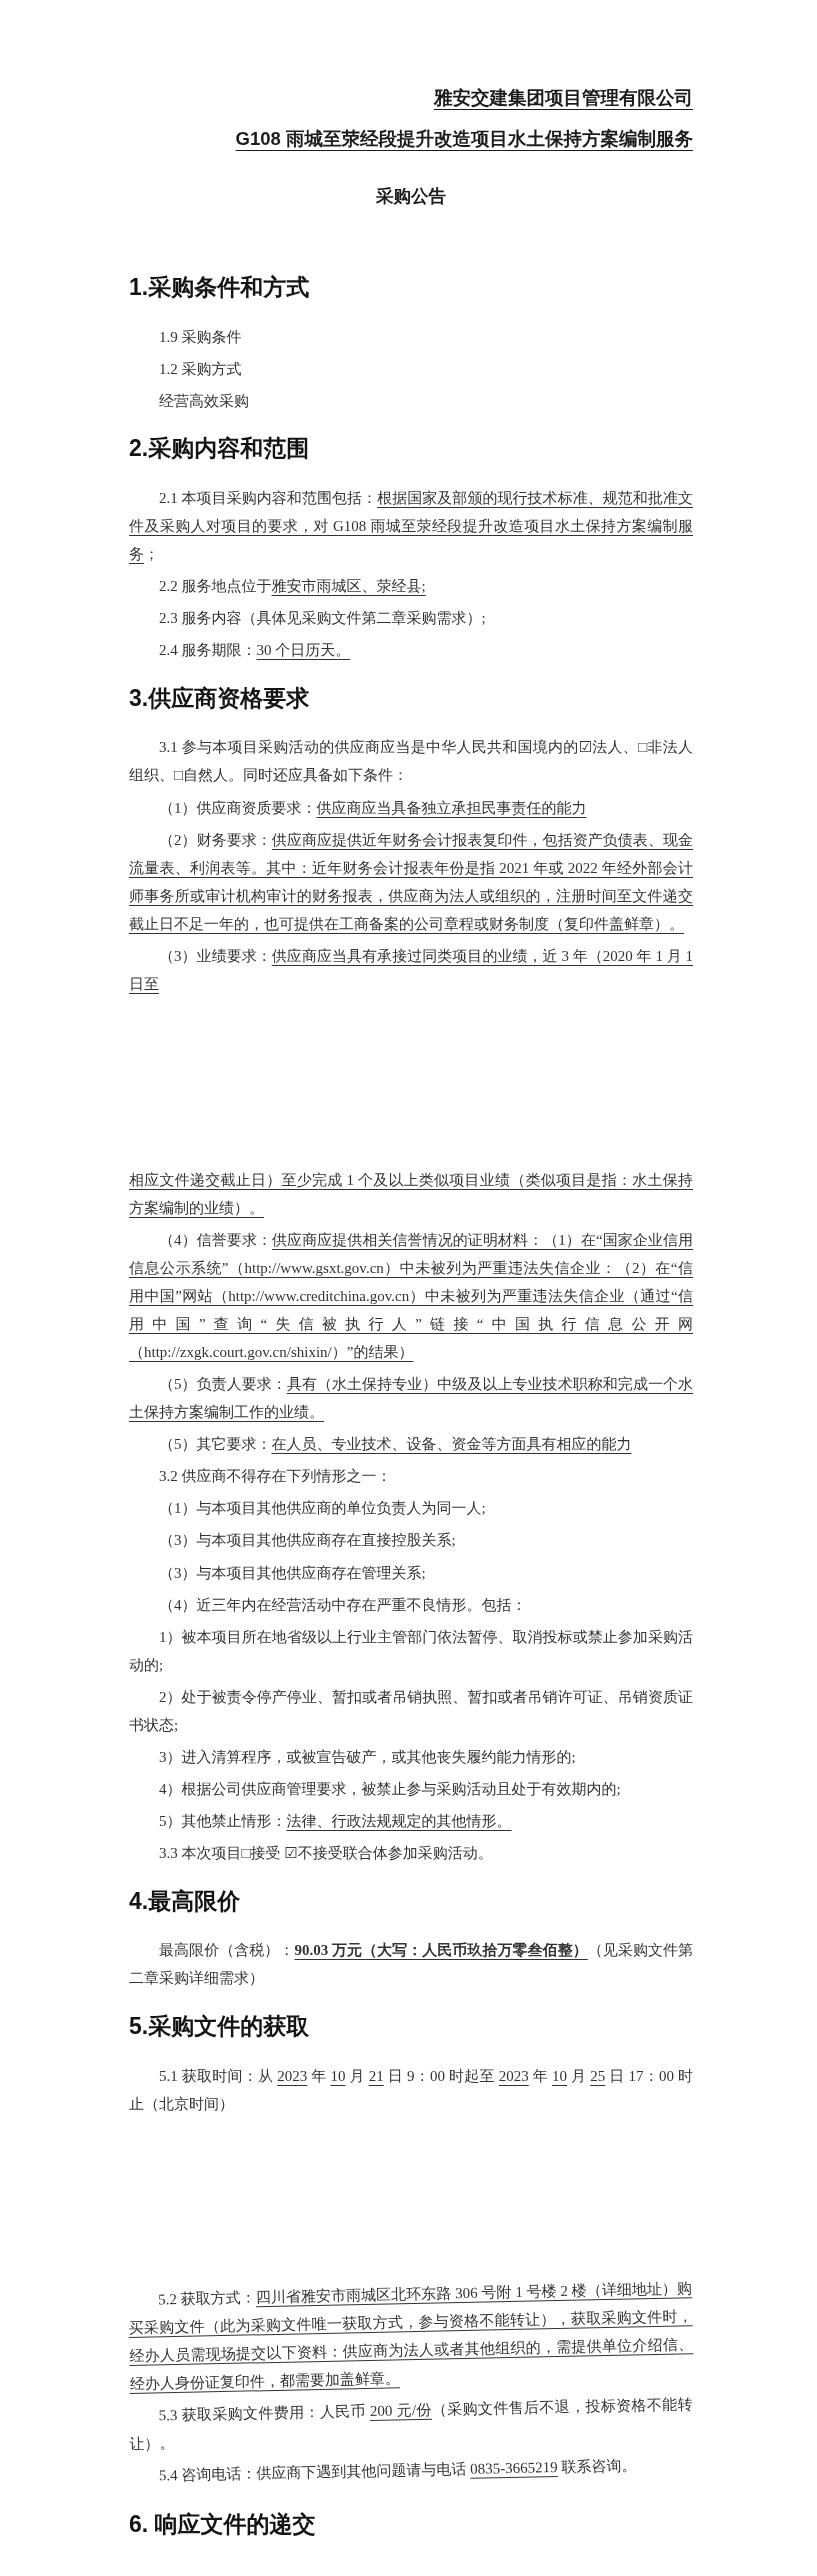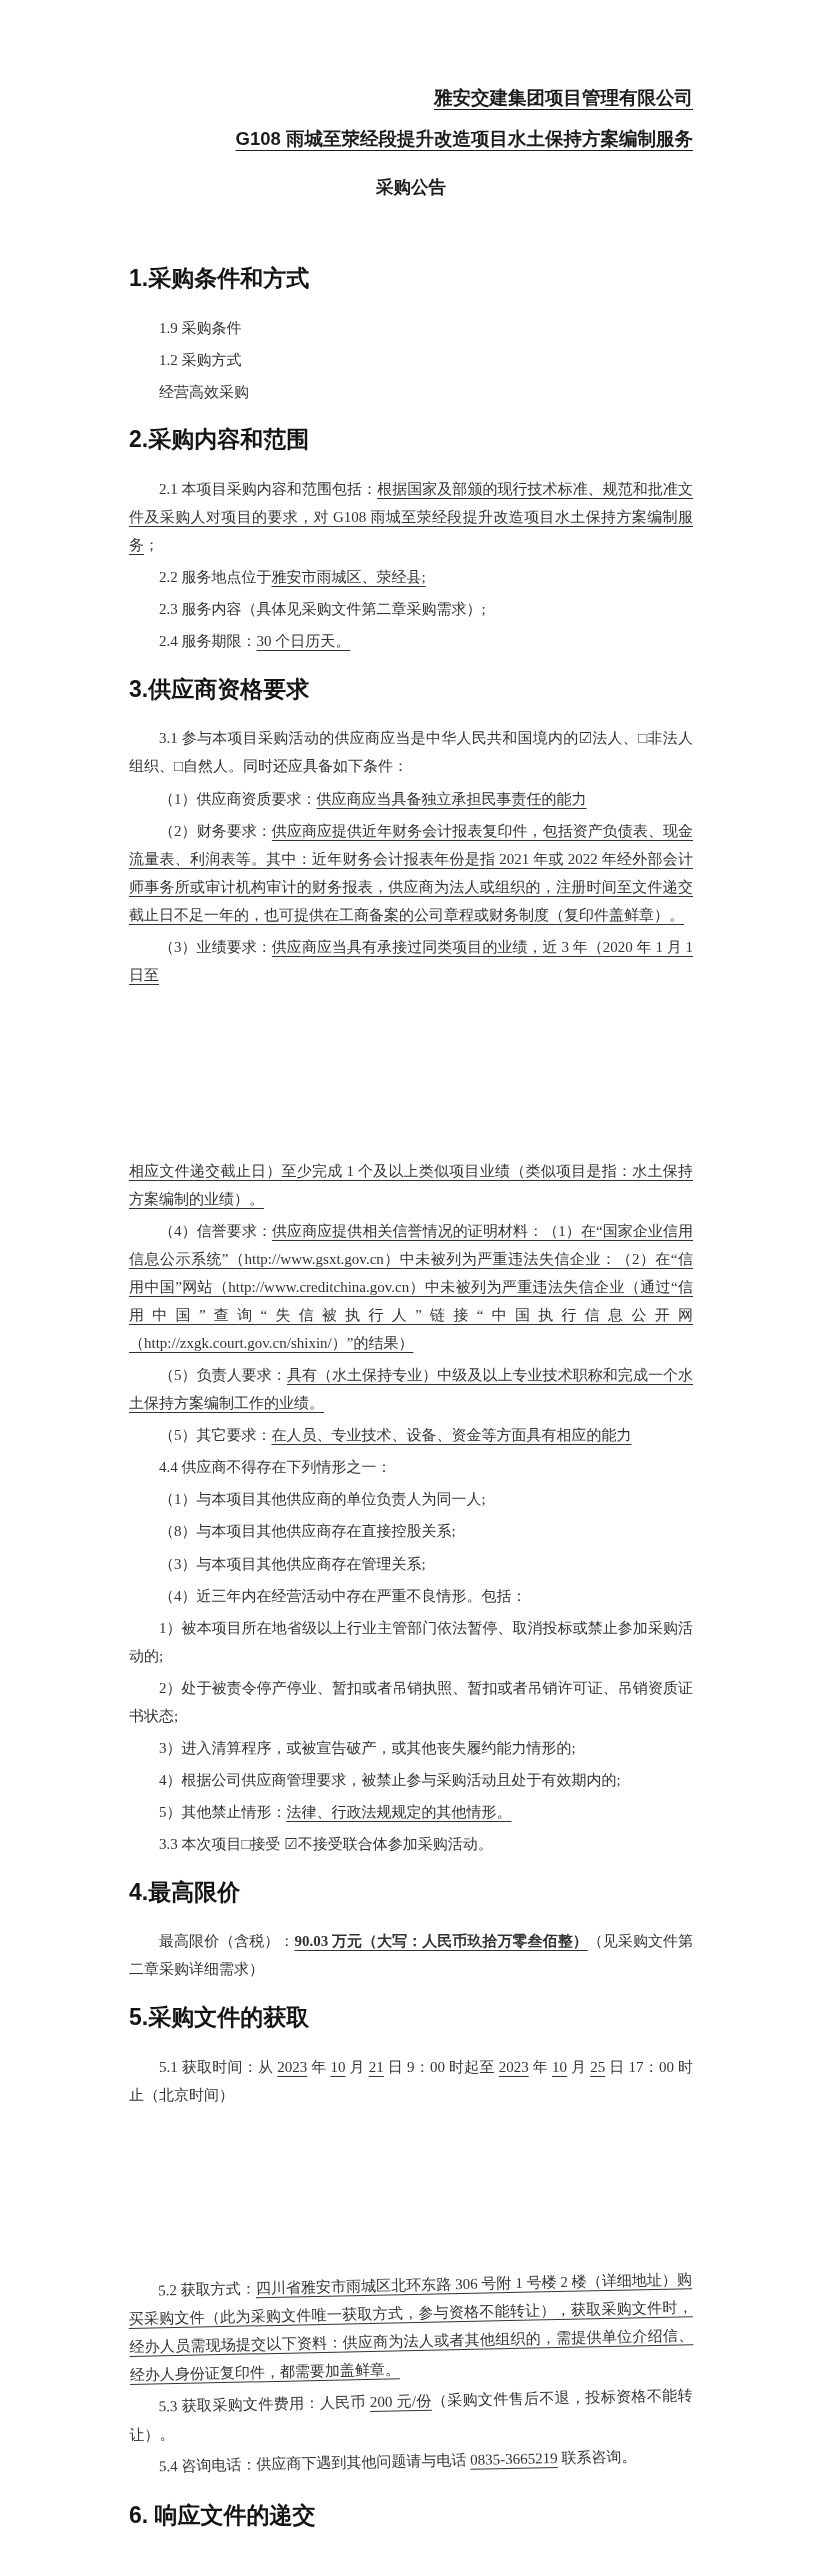--- a/index.html
+++ b/index.html
@@ -19,21 +19,21 @@
   .title-block{ text-align:center; margin-bottom:59px; }
   .title-line{
     font-family:"Liberation Sans","DejaVu Sans",sans-serif;
     font-weight:bold; font-size:18.5px; line-height:41px; color:#1c1c1c;text-align:right;
   }
   .title-line > span{
     text-decoration:underline; text-decoration-thickness:1px; text-underline-offset:4.6px;
   }
   .subtitle{
     font-family:"Liberation Sans","DejaVu Sans",sans-serif;
-    font-weight:bold; font-size:17.5px; line-height:37px; color:#1c1c1c; margin-top:10px;
+    font-weight:bold; font-size:17.5px; line-height:37px; color:#1c1c1c; margin-top:19px;
   }
   .h1{
     font-family:"Liberation Sans","DejaVu Sans",sans-serif;
     font-weight:bold; font-size:23px; line-height:27px; color:#141414;
     margin:20.6px 0 21.6px 0;
   }
   .para{
     font-size:15px; line-height:28px; margin:4.1px 0;
     text-indent:2em; text-align:justify;
   }
@@ -73,23 +73,23 @@
         <div class="h1"><span>3.供应商资格要求</span></div>
         <div class="para"><span>3.1 参与本项目采购活动的供应商应当是中华人民共和国境内的☑法人、□非法人组织、□自然人。同时还应具备如下条件：</span></div>
         <div class="para"><span>（1）供应商资质要求：</span><span class="u">供应商应当具备独立承担民事责任的能力</span></div>
         <div class="para"><span>（2）财务要求：</span><span class="u">供应商应提供近年财务会计报表复印件，包括资产负债表、现金流量表、利润表等。其中：近年财务会计报表年份是指 2021 年或 2022 年经外部会计师事务所或审计机构审计的财务报表，供应商为法人或组织的，注册时间至文件递交截止日不足一年的，也可提供在工商备案的公司章程或财务制度（复印件盖鲜章）。</span></div>
         <div class="para"><span>（3）业绩要求：</span><span class="u">供应商应当具有承接过同类项目的业绩，近 3 年（2020 年 1 月 1 日至</span></div>
         <div class="gap"></div>
         <div class="para noindent"><span class="u">相应文件递交截止日）至少完成 1 个及以上类似项目业绩（类似项目是指：水土保持方案编制的业绩）。</span></div>
         <div class="para"><span>（4）信誉要求：</span><span class="u">供应商应提供相关信誉情况的证明材料：（1）在“国家企业信用信息公示系统”（http://www.gsxt.gov.cn）中未被列为严重违法失信企业：（2）在“信用中国”网站（http://www.creditchina.gov.cn）中未被列为严重违法失信企业（通过“信用中国”查询“失信被执行人”链接“中国执行信息公开网（http://zxgk.court.gov.cn/shixin/）”的结果）</span></div>
         <div class="para"><span>（5）负责人要求：</span><span class="u">具有（水土保持专业）中级及以上专业技术职称和完成一个水土保持方案编制工作的业绩。</span></div>
         <div class="para"><span>（5）其它要求：</span><span class="u">在人员、专业技术、设备、资金等方面具有相应的能力</span></div>
-        <div class="para"><span>4.4 供应商不得存在下列情形之一：</span></div>
+        <div class="para"><span>3.2 供应商不得存在下列情形之一：</span></div>
         <div class="para"><span>（1）与本项目其他供应商的单位负责人为同一人;</span></div>
-        <div class="para"><span>（8）与本项目其他供应商存在直接控股关系;</span></div>
+        <div class="para"><span>（3）与本项目其他供应商存在直接控股关系;</span></div>
         <div class="para"><span>（3）与本项目其他供应商存在管理关系;</span></div>
         <div class="para"><span>（4）近三年内在经营活动中存在严重不良情形。包括：</span></div>
         <div class="para"><span>1）被本项目所在地省级以上行业主管部门依法暂停、取消投标或禁止参加采购活动的;</span></div>
         <div class="para"><span>2）处于被责令停产停业、暂扣或者吊销执照、暂扣或者吊销许可证、吊销资质证书状态;</span></div>
         <div class="para"><span>3）进入清算程序，或被宣告破产，或其他丧失履约能力情形的;</span></div>
         <div class="para"><span>4）根据公司供应商管理要求，被禁止参与采购活动且处于有效期内的;</span></div>
         <div class="para"><span>5）其他禁止情形：</span><span class="u">法律、行政法规规定的其他情形。</span></div>
         <div class="para"><span>3.3 本次项目□接受 ☑不接受联合体参加采购活动。</span></div>
         <div class="h1"><span>4.最高限价</span></div>
         <div class="para"><span>最高限价（含税）：</span><span class="u b">90.03 万元（大写：人民币玖拾万零叁佰整）</span><span>（见采购文件第二章采购详细需求）</span></div>

